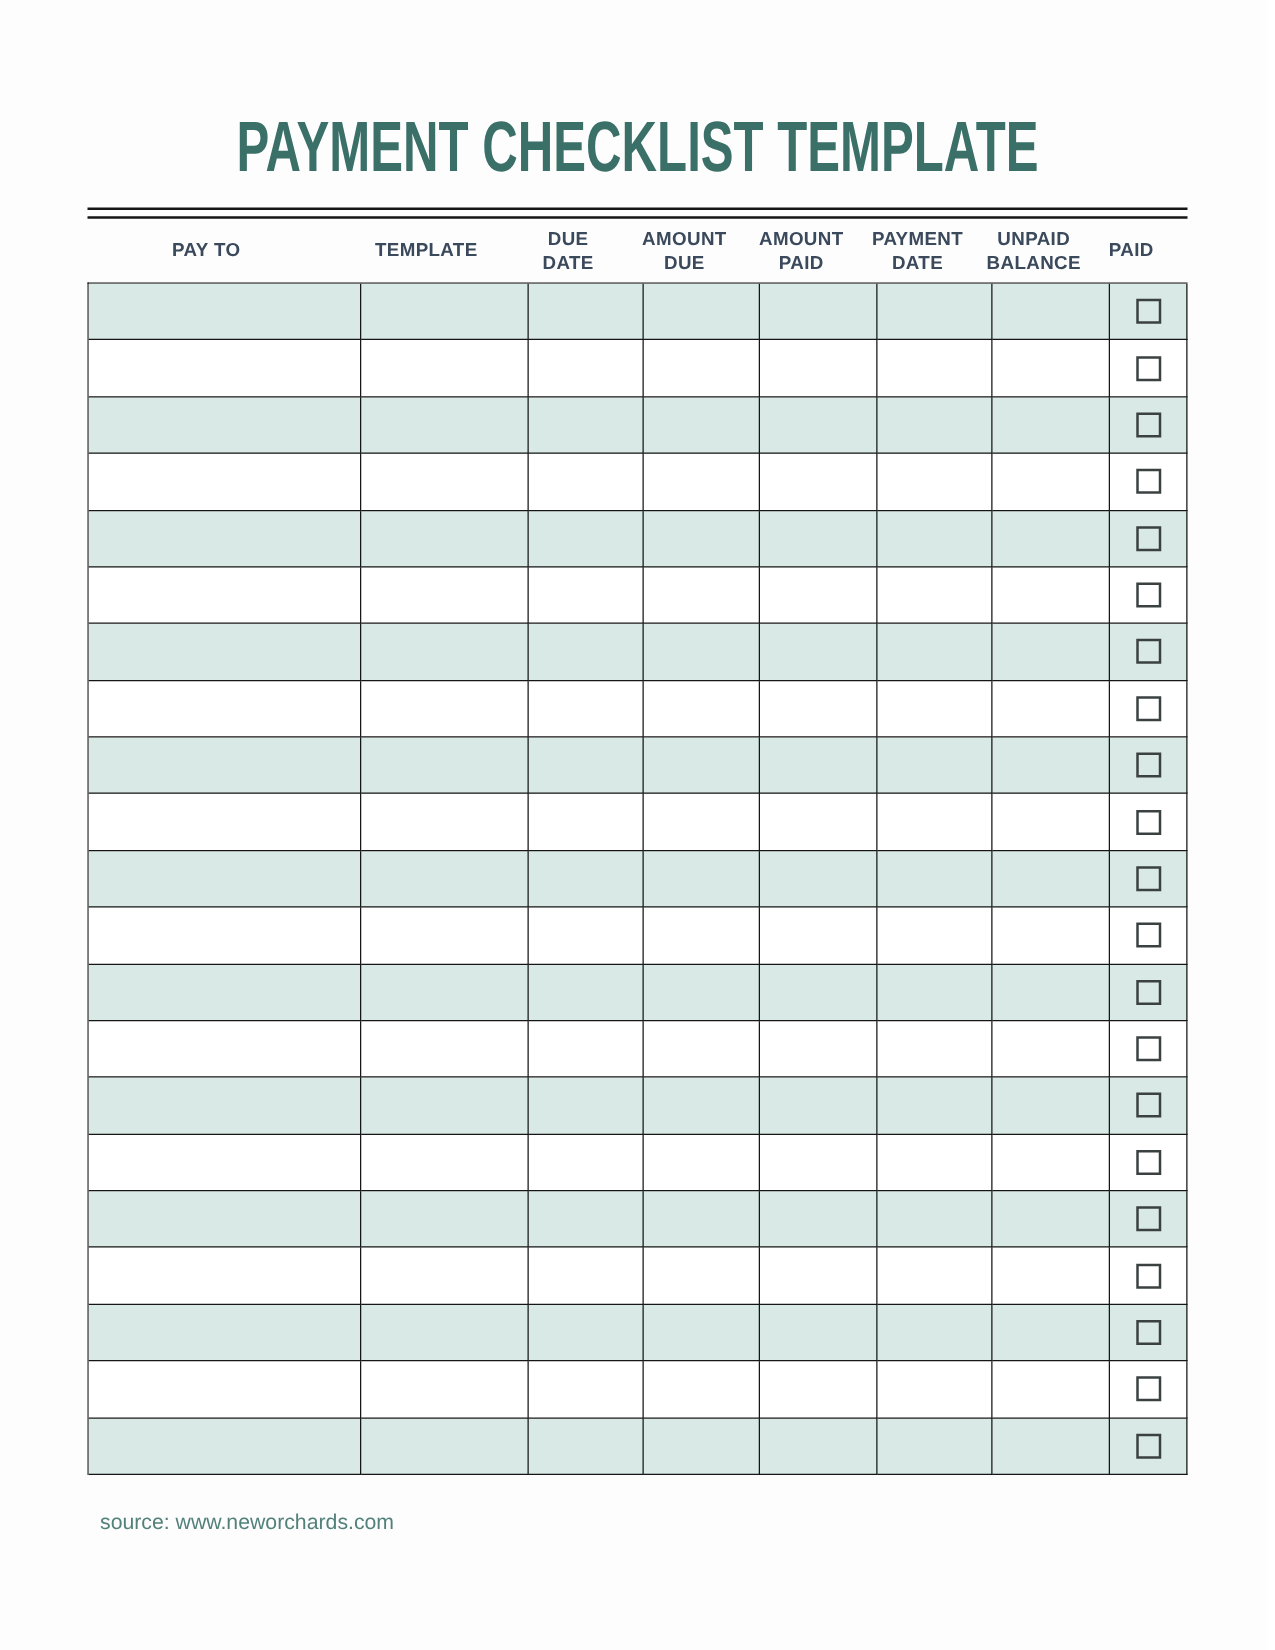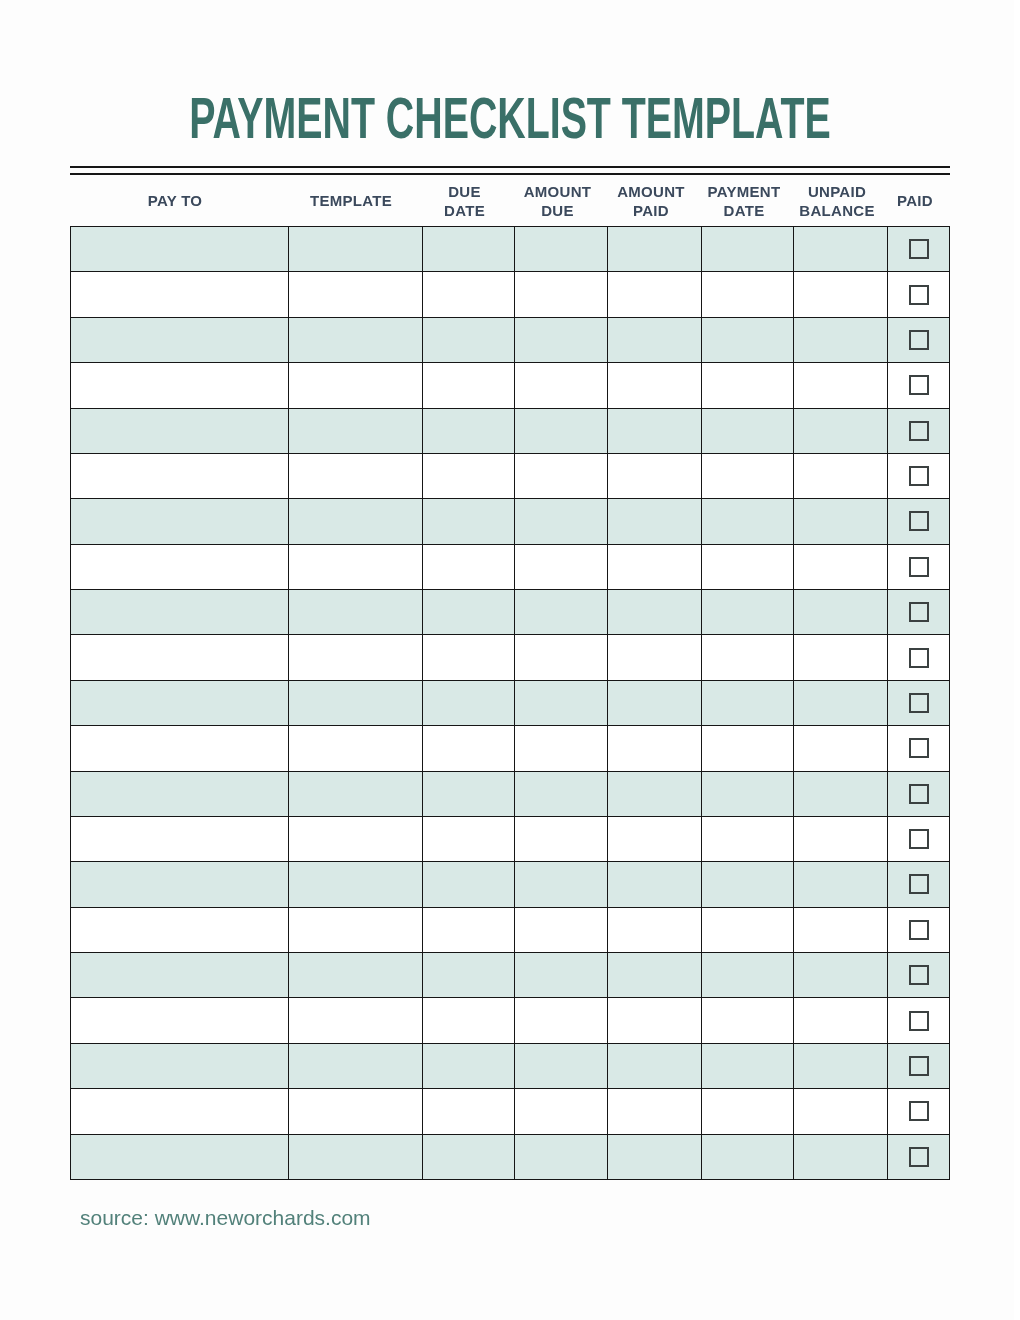--- a/index.html
+++ b/index.html
@@ -30,21 +30,21 @@
     white-space:nowrap;
     letter-spacing:0px;
   }
   .double-rule{
     position:absolute;left:70px;top:166px;width:880px;height:5px;
     border-top:2px solid var(--border-color);
     border-bottom:2px solid var(--border-color);
     box-sizing:content-box;
   }
   .header-row{
-    position:absolute;left:66px;top:177px;width:880px;height:49px;
+    position:absolute;left:56px;top:177px;width:880px;height:49px;
     display:grid;
     grid-template-columns:218px 134px 93px 93px 94px 92px 94px 62px;
   }
   .hcell{
     display:flex;align-items:center;justify-content:center;
     text-align:center;
     font-size:15px;font-weight:bold;line-height:1.25;
     letter-spacing:0.3px;
     color:var(--header-text);
     white-space:pre-line;
@@ -71,21 +71,21 @@
     overflow:hidden;
   }
   .checkbox{
     width:16px;height:16px;
     border:2.5px solid var(--checkbox-border);
     background:transparent;
     display:inline-block;
   }
   .source{
     position:absolute;left:80px;top:1206px;
-    font-size:21px;line-height:24px;
+    font-size:17px;line-height:24px;
     color:var(--source-color);
   }
 </style>
 </head>
 <body>
 
 <div class="page">
   <h1 class="title">PAYMENT CHECKLIST TEMPLATE</h1>
   <div class="double-rule"></div>
   <div class="header-row" id="header-row">

